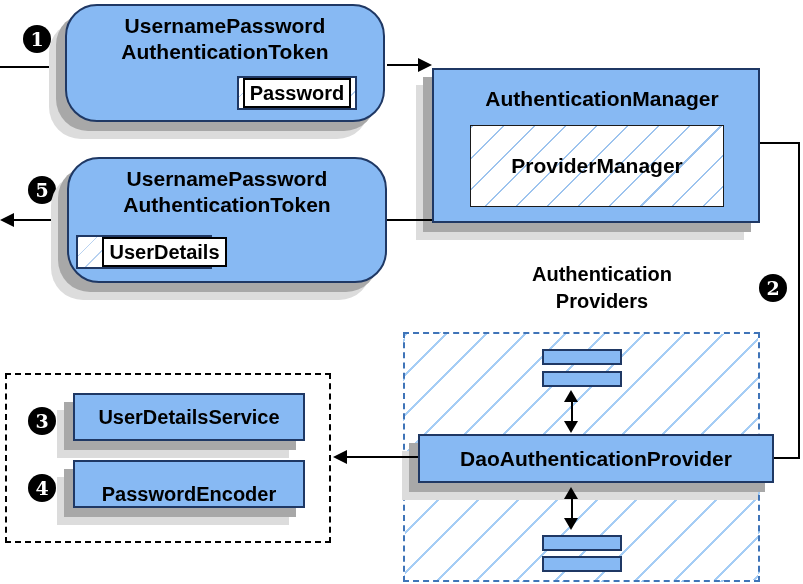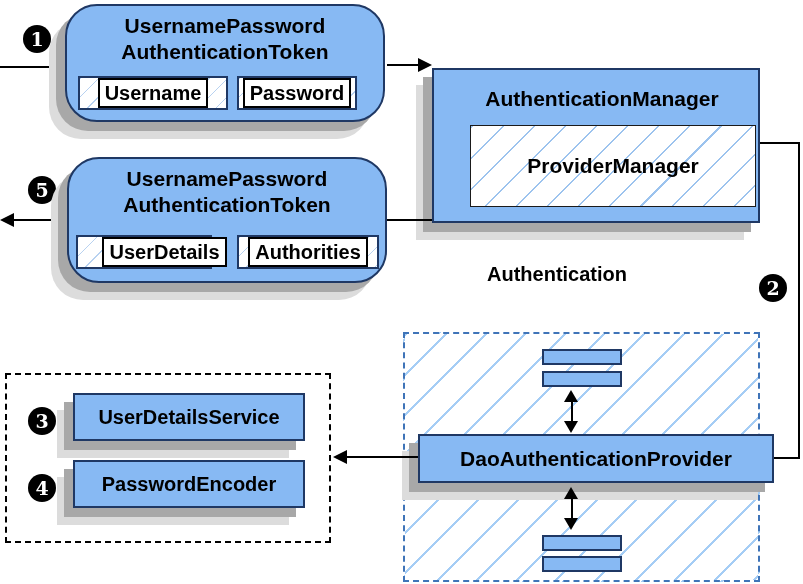--- a/index.html
+++ b/index.html
@@ -62,34 +62,31 @@
     <span>1</span>
   </div>
 
   <div class="hline" style="left:0;top:66px;width:67px;"></div>
 
   <div class="node rounded shadow" style="left:65px;top:4px;width:320px;height:118px;">
     <div class="tok-title">
       <div>UsernamePassword</div>
       <div>AuthenticationToken</div>
     </div>
-    <div class="field hatch-sm" style="left:11px;top:70px;width:150px;height:34px;">
-      <span class="field-label">Username</span>
-    </div>
     <div class="field hatch-sm" style="left:170px;top:70px;width:120px;height:34px;">
       <span class="field-label">Password</span>
     </div>
   </div>
 
   <div class="hline" style="left:387px;top:64px;width:32px;"></div>
   <div class="tri tri-right" style="left:418px;top:58px;"></div>
 
   <div class="node shadow" style="left:432px;top:68px;width:328px;height:155px;">
     <div style="margin-top:17px;text-align:center;font-weight:bold;font-size:21px;padding-left:12px;">AuthenticationManager</div>
-    <div class="inner-box hatch-md" style="left:36px;top:55px;width:286px;height:82px;">
+    <div class="inner-box hatch-md" style="left:36px;top:55px;width:254px;height:82px;">
       <span>ProviderManager</span>
     </div>
   </div>
 
   <div class="marker" style="left:28px;top:176px;">
     <span>5</span>
   </div>
 
   <div class="hline" style="left:387px;top:219px;width:45px;"></div>
 
@@ -97,36 +94,34 @@
   <div class="tri tri-left" style="left:0;top:213px;"></div>
 
   <div class="node rounded shadow" style="left:67px;top:157px;width:320px;height:126px;">
     <div class="tok-title">
       <div>UsernamePassword</div>
       <div>AuthenticationToken</div>
     </div>
     <div class="field hatch-sm" style="left:7px;top:76px;width:136px;height:34px;padding-left:41px;">
       <span class="field-label">UserDetails</span>
     </div>
-    <div class="field hatch-sm" style="left:168px;top:76px;width:142px;height:34px;">
-      <span class="field-label">Authorities</span>
-    </div>
   </div>
 
   <div class="hline" style="left:760px;top:142px;width:40px;"></div>
   <div class="vline" style="left:798px;top:142px;height:317px;"></div>
   <div class="hline" style="left:766px;top:457px;width:34px;"></div>
   <div class="tri tri-left" style="left:752px;top:451px;"></div>
 
   <div class="marker" style="left:759px;top:274px;">
     <span>2</span>
   </div>
 
-  <div class="group-title" style="left:407px;top:261px;width:300px;">
+  <div class="group-title" style="left:452px;top:261px;width:300px;">
     <div>Authentication</div>
+    <div>Providers</div>
   </div>
 
   <div class="dashed-box hatch-lg" style="left:403px;top:332px;width:357px;height:250px;">
     <div class="bar" style="left:137px;top:15px;"></div>
     <div class="bar" style="left:137px;top:37px;"></div>
     <div class="bar" style="left:137px;top:201px;"></div>
     <div class="bar" style="left:137px;top:222px;"></div>
   </div>
 
   <div class="vline" style="left:571px;top:400px;height:24px;"></div>
@@ -151,17 +146,17 @@
   </div>
 
   <div class="node shadow big-label" style="left:73px;top:393px;width:232px;height:48px;font-size:20px;">
     <span>UserDetailsService</span>
   </div>
 
   <div class="marker" style="left:28px;top:474px;">
     <span>4</span>
   </div>
 
-  <div class="node shadow big-label" style="left:73px;top:460px;width:232px;height:48px;font-size:20px;">
+  <div class="node shadow big-label" style="left:73px;top:460px;width:232px;height:48px;font-size:20px;align-items:flex-end;">
     <span>PasswordEncoder</span>
   </div>
 
 </div>
 
 </body></html>

